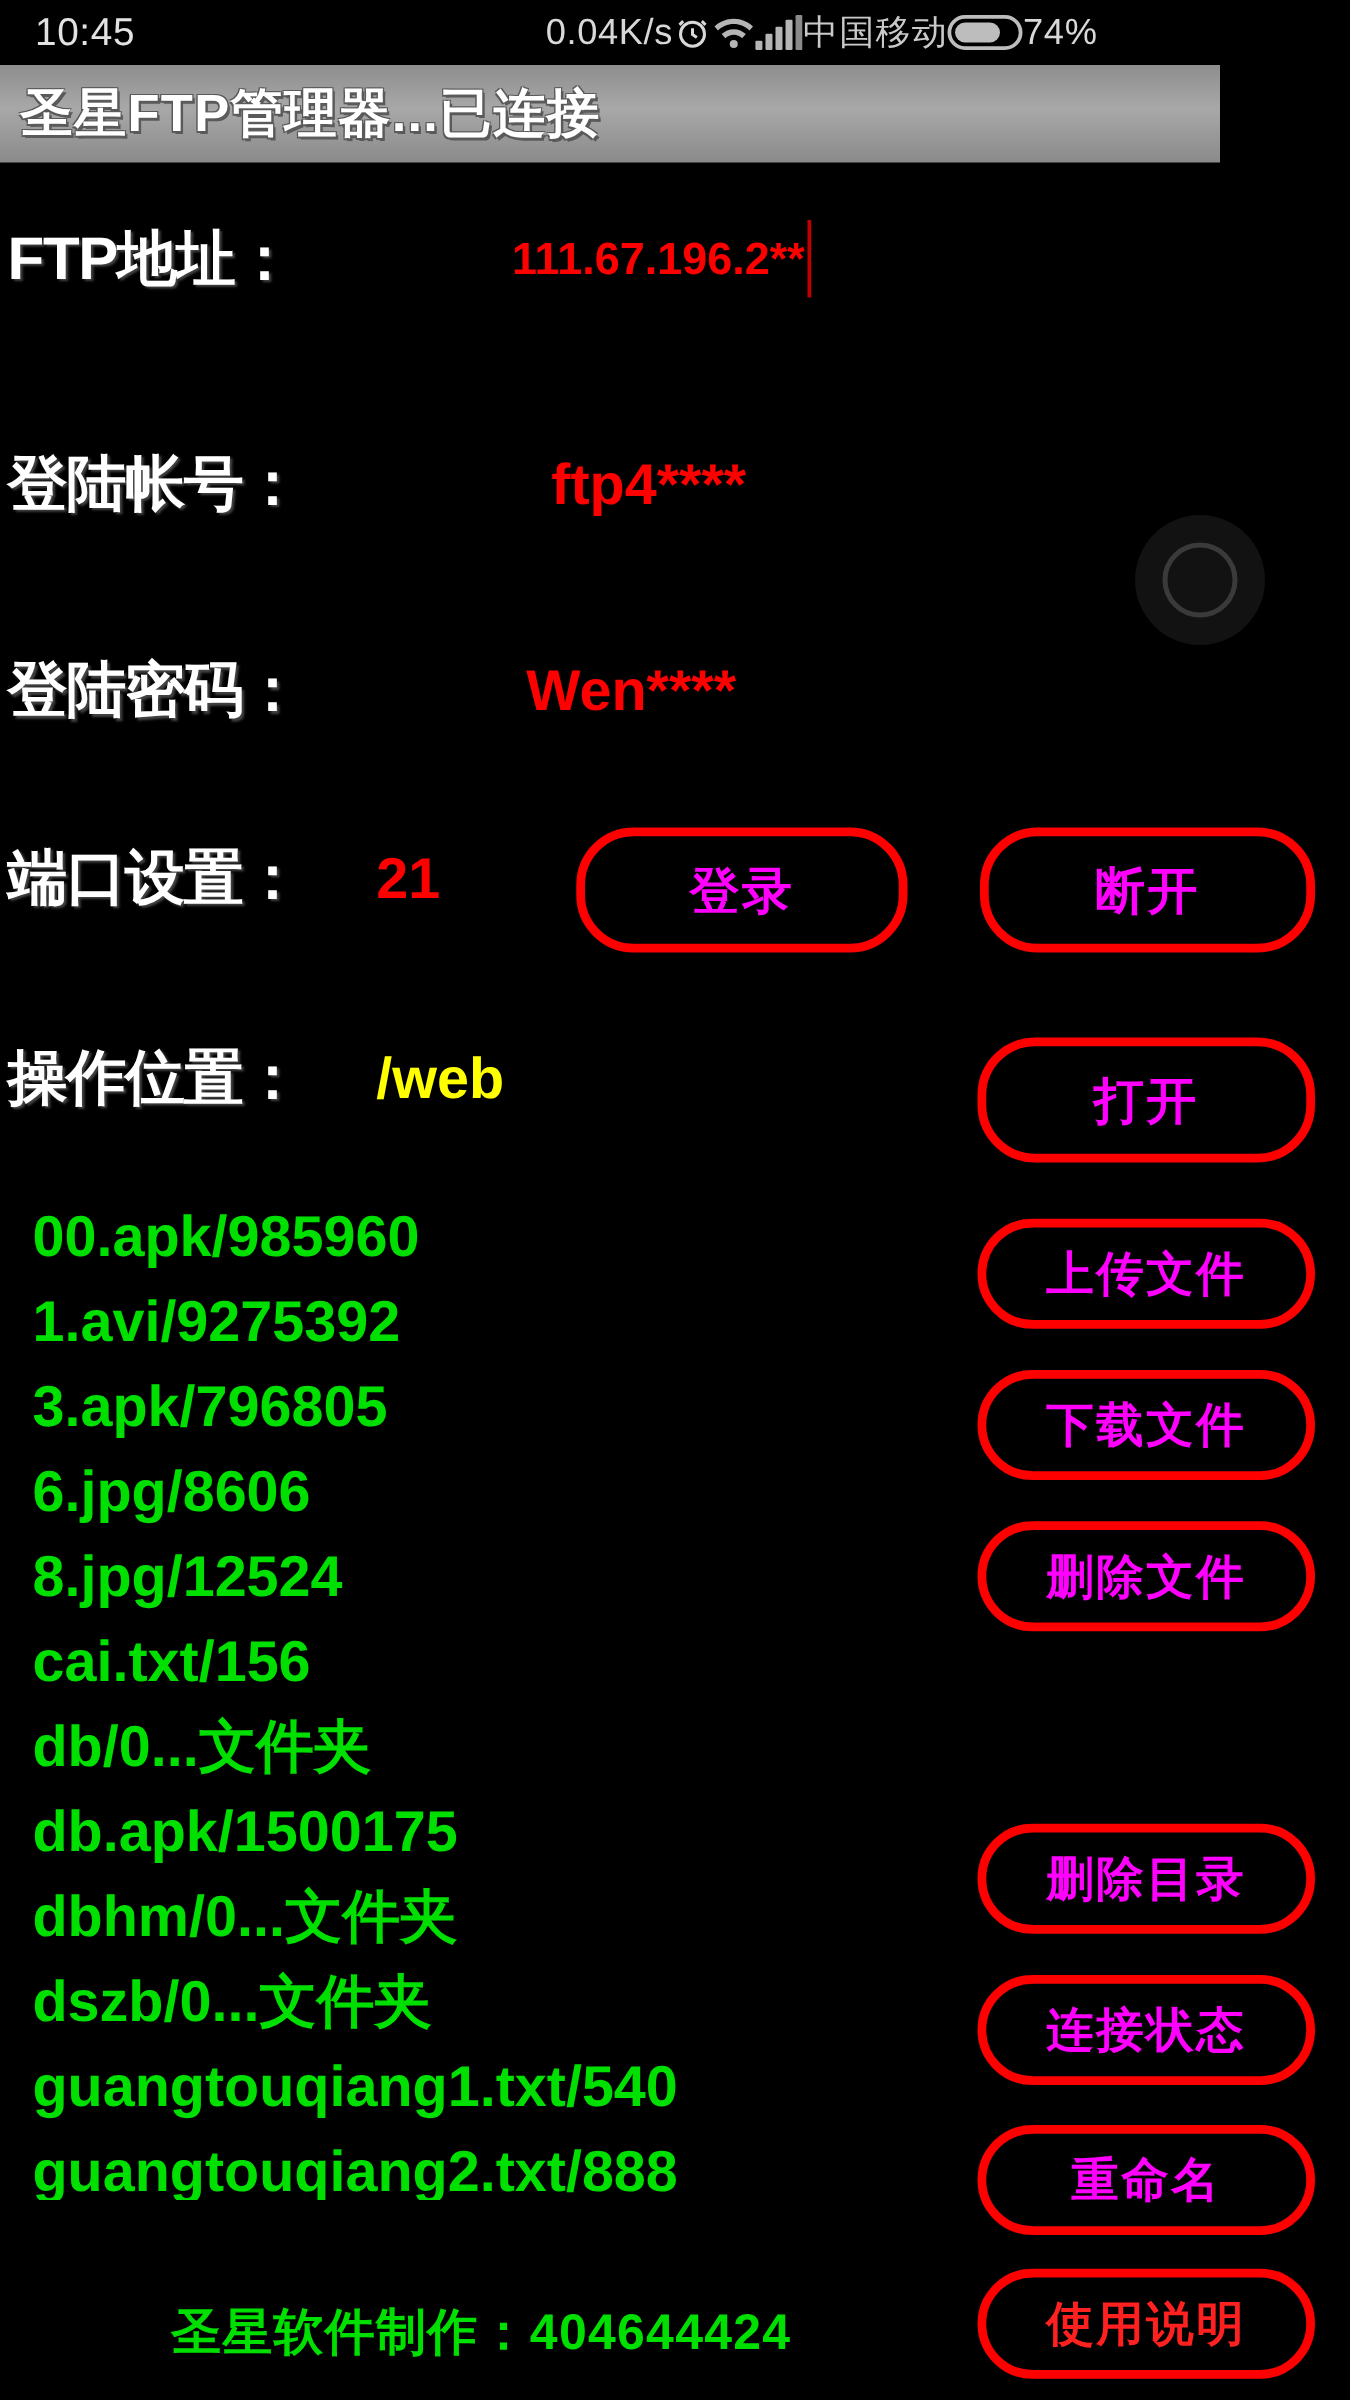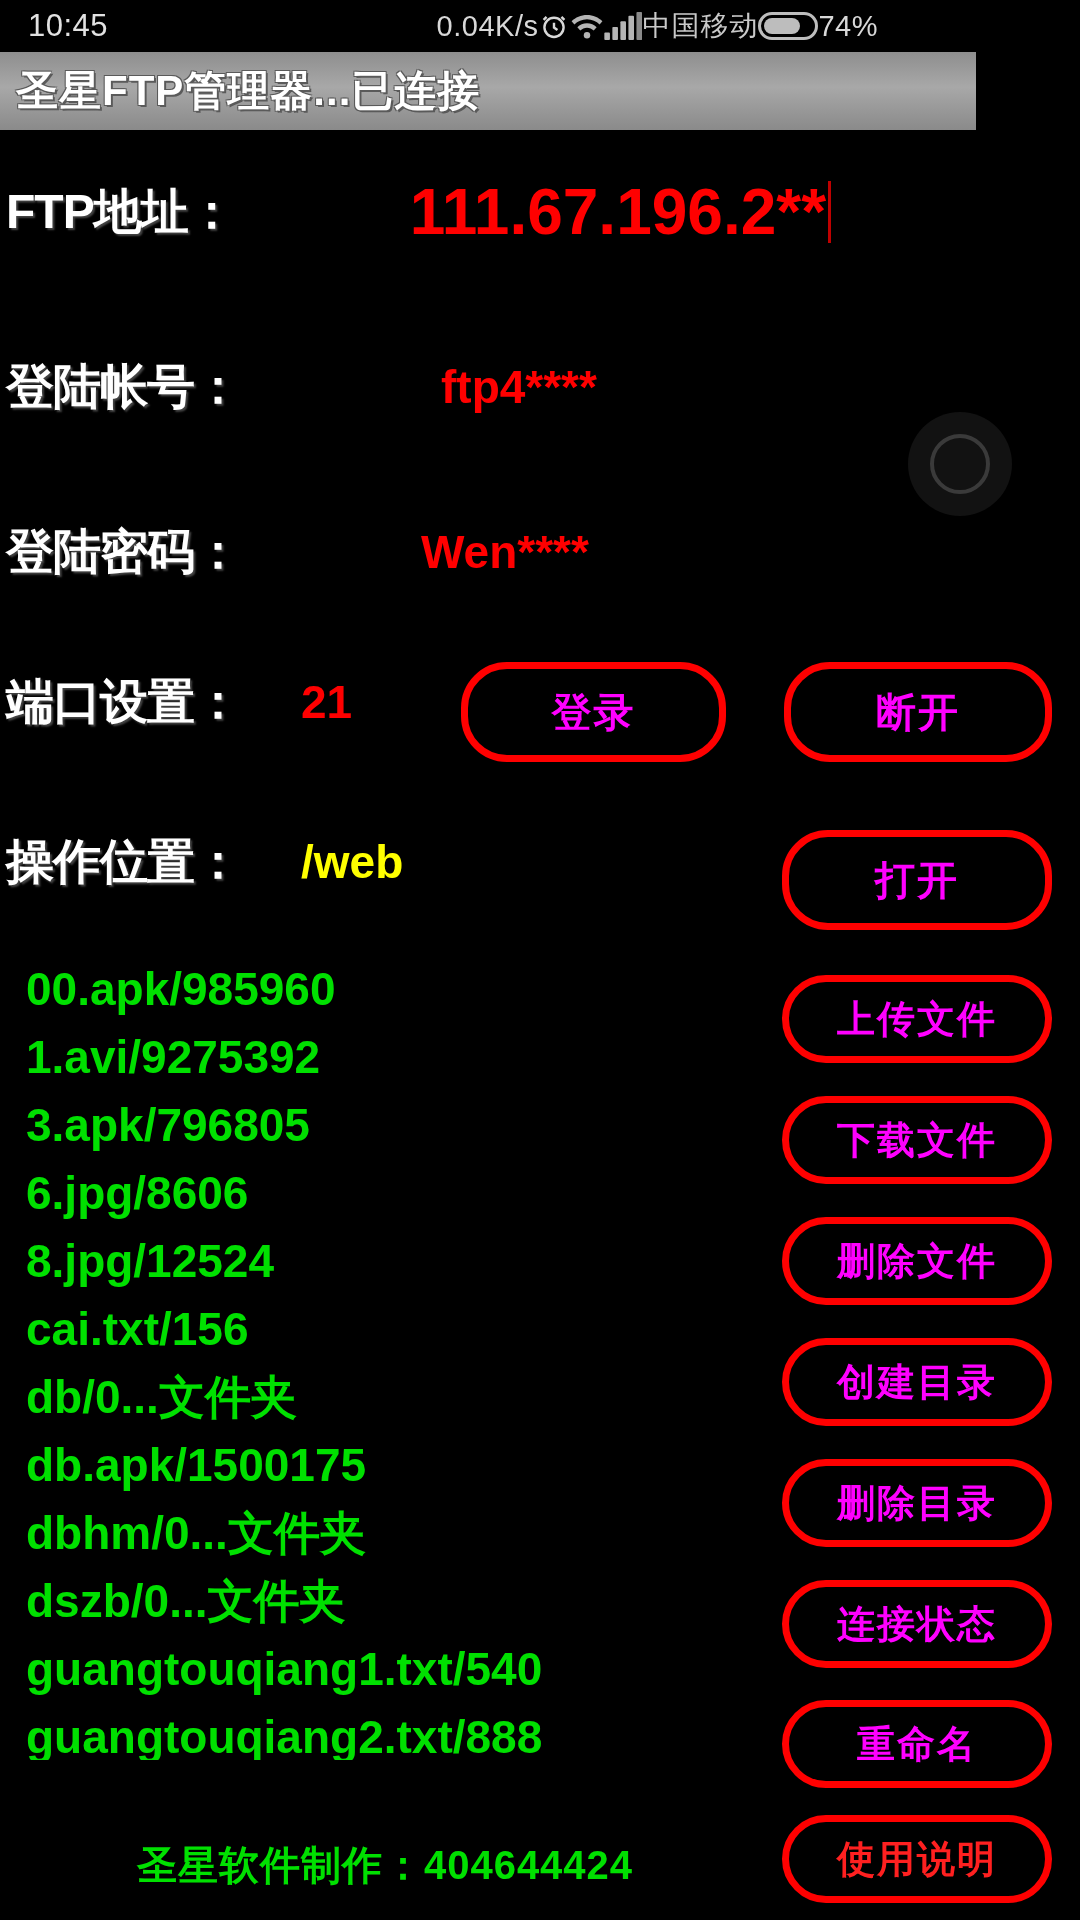--- a/index.html
+++ b/index.html
@@ -51,21 +51,21 @@
     position:absolute; left:0; width:1080px;
     display:flex; align-items:center;
   }
   .fld-label {
     font-size:48px; font-weight:bold; color:#ffffff;
     white-space:nowrap;
     text-shadow:2px 2px 2px #444;
     letter-spacing:-1px;
   }
   .fld-value {
-    font-size:64px; font-weight:bold; color:#ff0000;
+    font-size:36px; font-weight:bold; color:#ff0000;
     white-space:nowrap;
   }
   .fld-value.yellow { color:#ffff00; }
   .caret {
     display:inline-block; width:3px; height:62px;
     background:#c00000; vertical-align:middle; margin-left:2px;
   }
 
   #row-addr  { top:175px; }
   #row-acct  { top:355px; }
@@ -221,21 +221,20 @@
     <span class="fld-value yellow">/web</span>
   </div>
 
   <div class="btn" id="btn-discon">断开</div>
   <div class="btn" id="btn-login">登录</div>
   <div class="btn" id="btn-open">打开</div>
 
   <div class="btn btn-col small" id="btn-upload">上传文件</div>
   <div class="btn btn-col small" id="btn-download">下载文件</div>
   <div class="btn btn-col small" id="btn-delfile">删除文件</div>
-  <div class="btn btn-col small" id="btn-mkdir">创建目录</div>
   <div class="btn btn-col small" id="btn-rmdir">删除目录</div>
   <div class="btn btn-col small" id="btn-status">连接状态</div>
   <div class="btn btn-col small" id="btn-rename">重命名</div>
   <div class="btn btn-col small orange-text" id="btn-help">使用说明</div>
 
   <div class="filelist" id="filelist">
       <div class="file-item">00.apk/985960</div>
       <div class="file-item">1.avi/9275392</div>
       <div class="file-item">3.apk/796805</div>
       <div class="file-item">6.jpg/8606</div>

